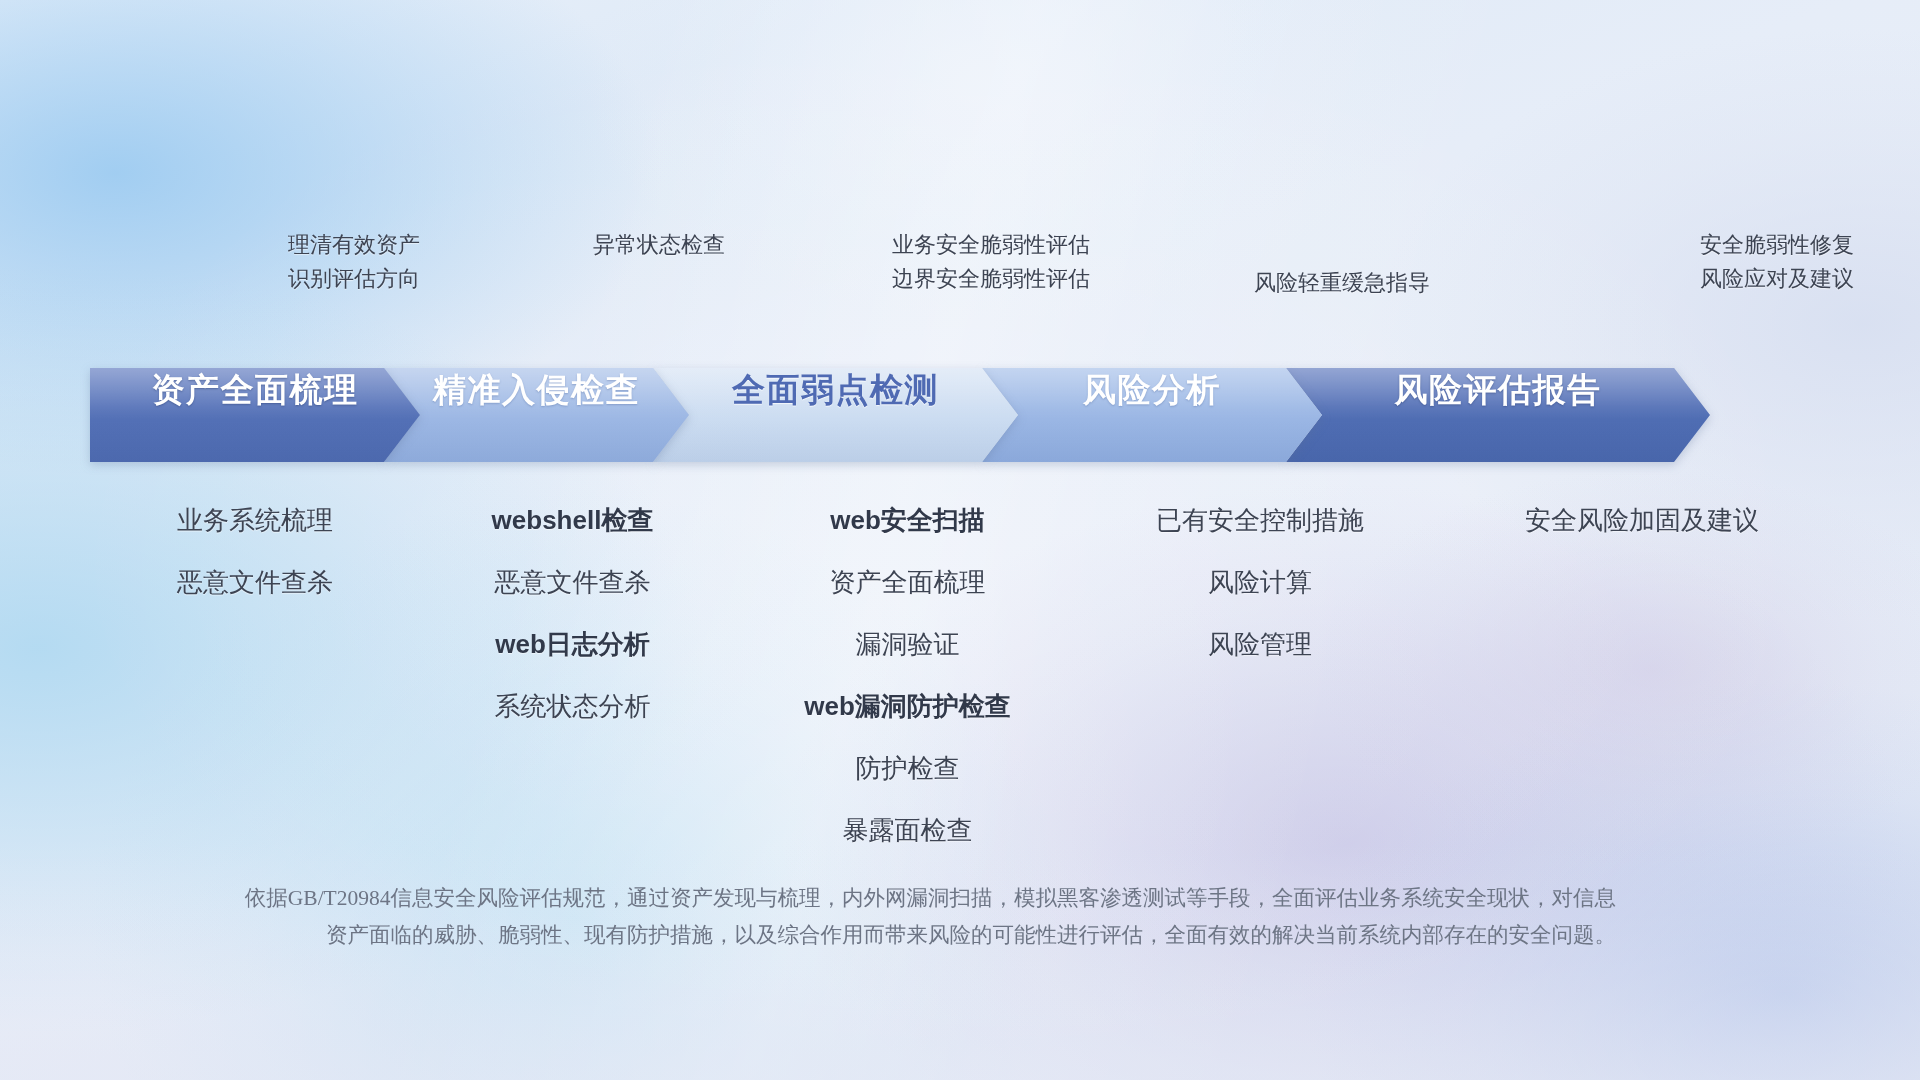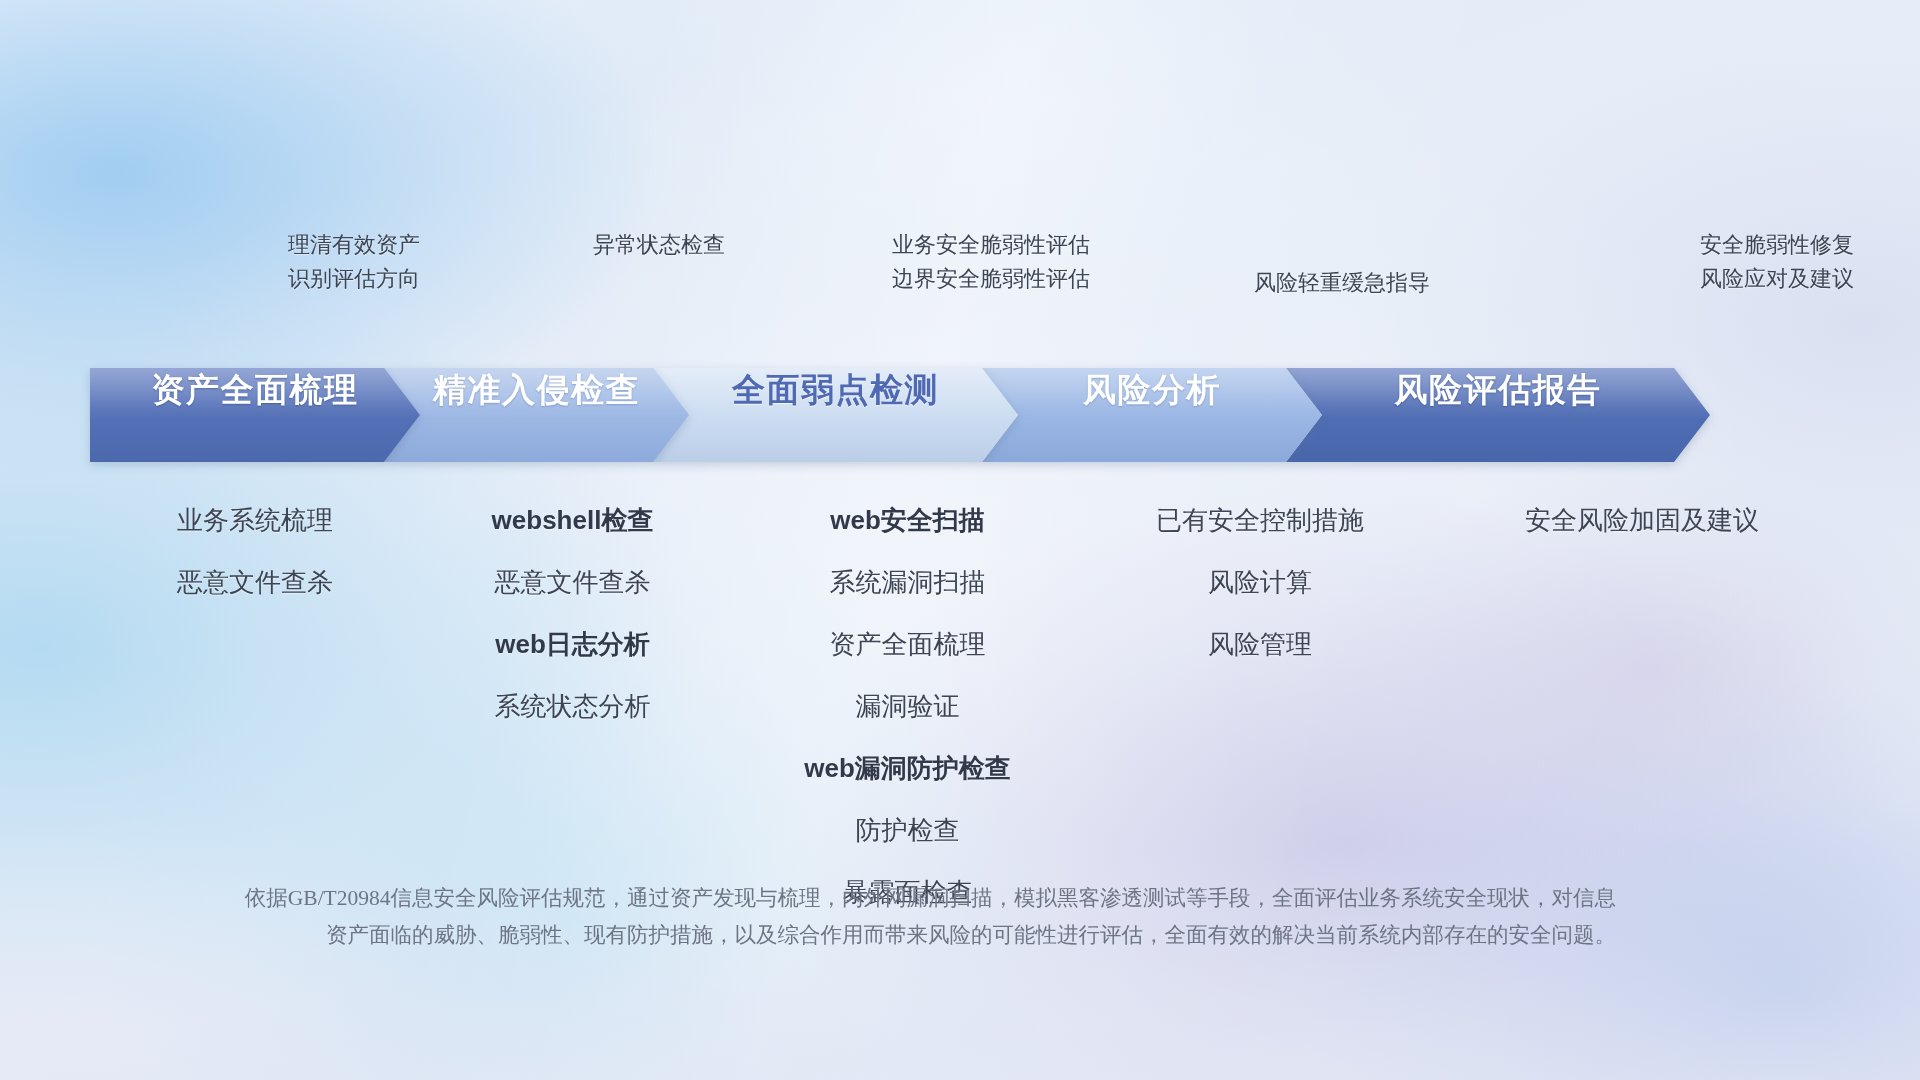--- a/index.html
+++ b/index.html
@@ -235,21 +235,20 @@
           <div class="item">恶意文件查杀</div>
         </div>
         <div class="bot-col" style="width: 305px;">
           <div class="item em">webshell检查</div>
           <div class="item">恶意文件查杀</div>
           <div class="item em">web日志分析</div>
           <div class="item">系统状态分析</div>
         </div>
         <div class="bot-col" style="width: 365px;">
           <div class="item em">web安全扫描</div>
-          <div class="item">系统漏洞扫描</div>
           <div class="item">资产全面梳理</div>
           <div class="item">漏洞验证</div>
           <div class="item em">web漏洞防护检查</div>
           <div class="item">防护检查</div>
           <div class="item">暴露面检查</div>
         </div>
         <div class="bot-col" style="width: 340px;">
           <div class="item">已有安全控制措施</div>
           <div class="item">风险计算</div>
           <div class="item">风险管理</div>

